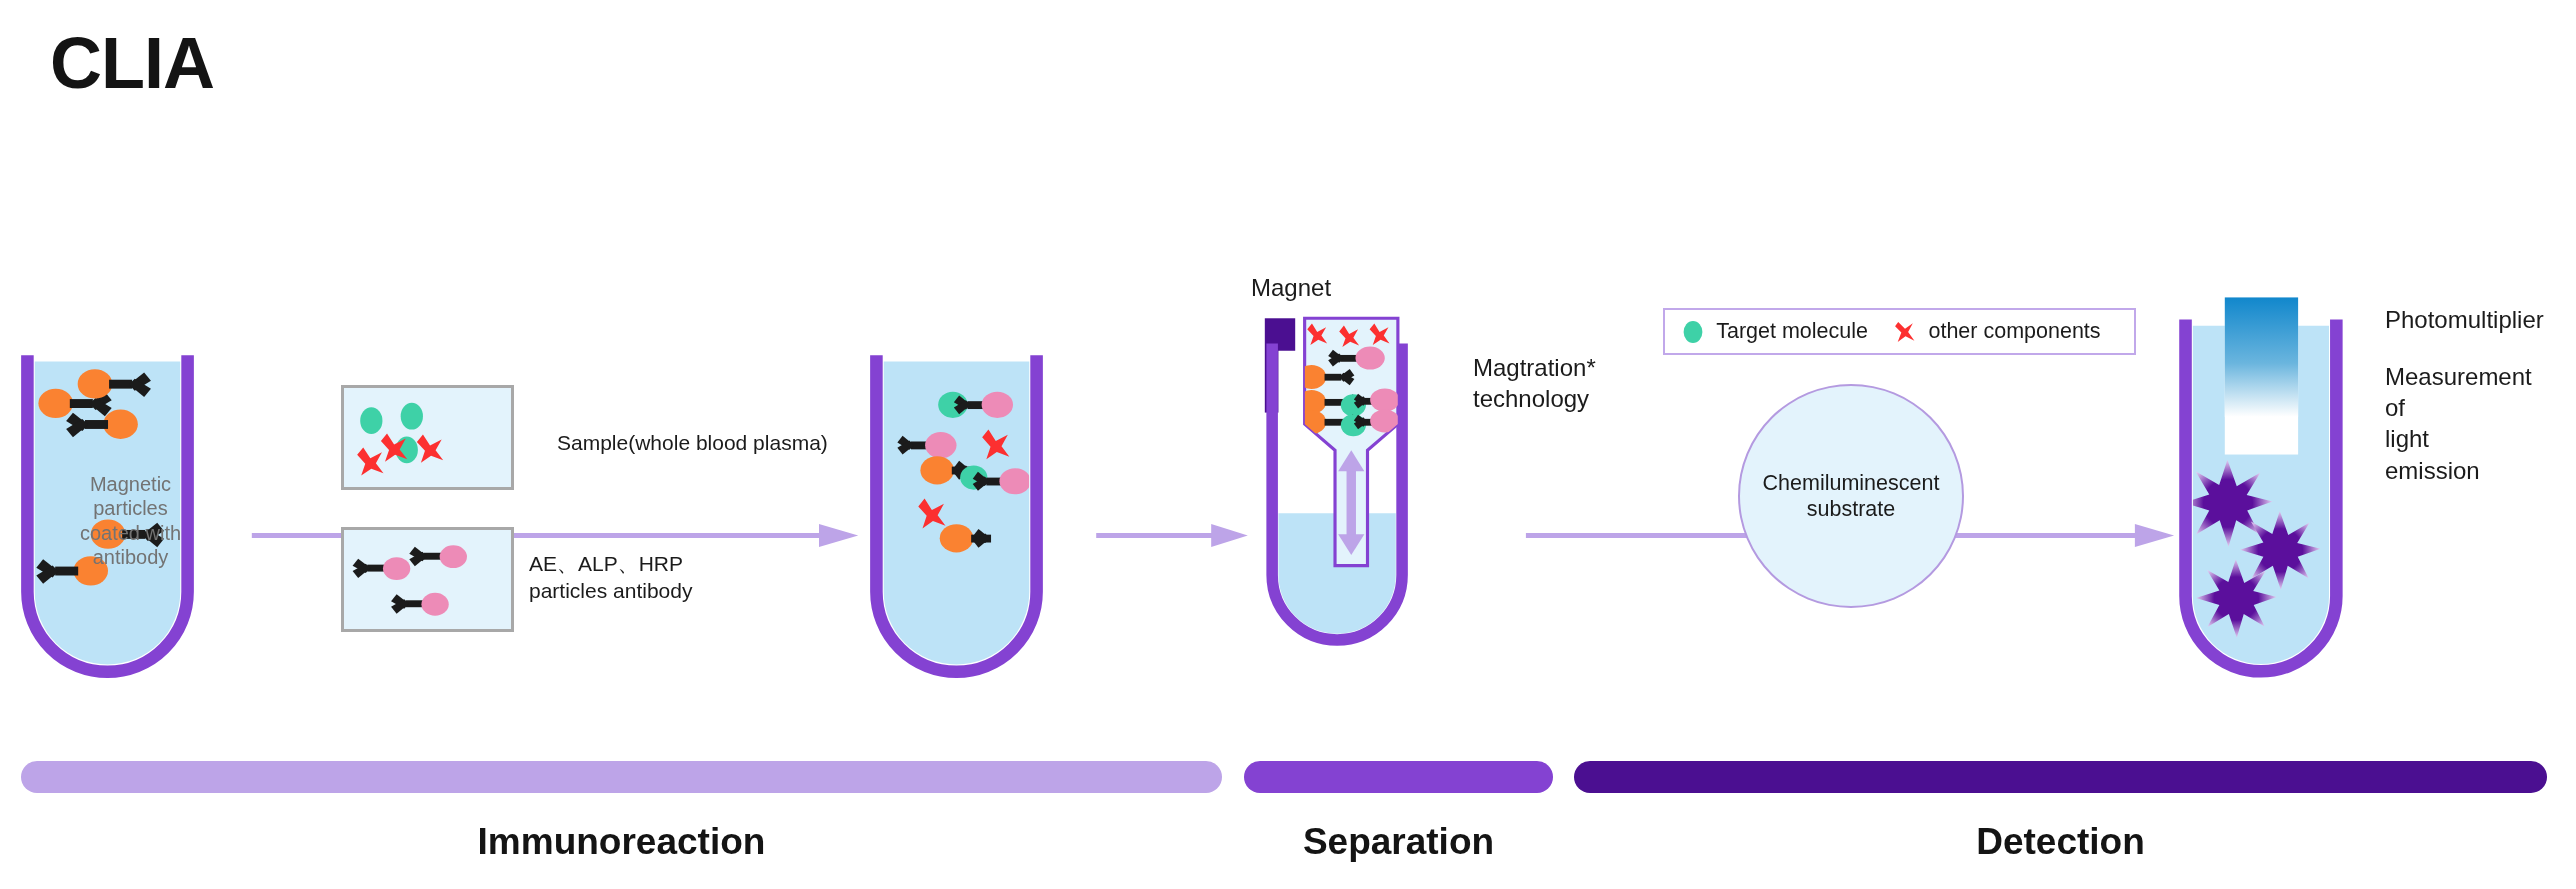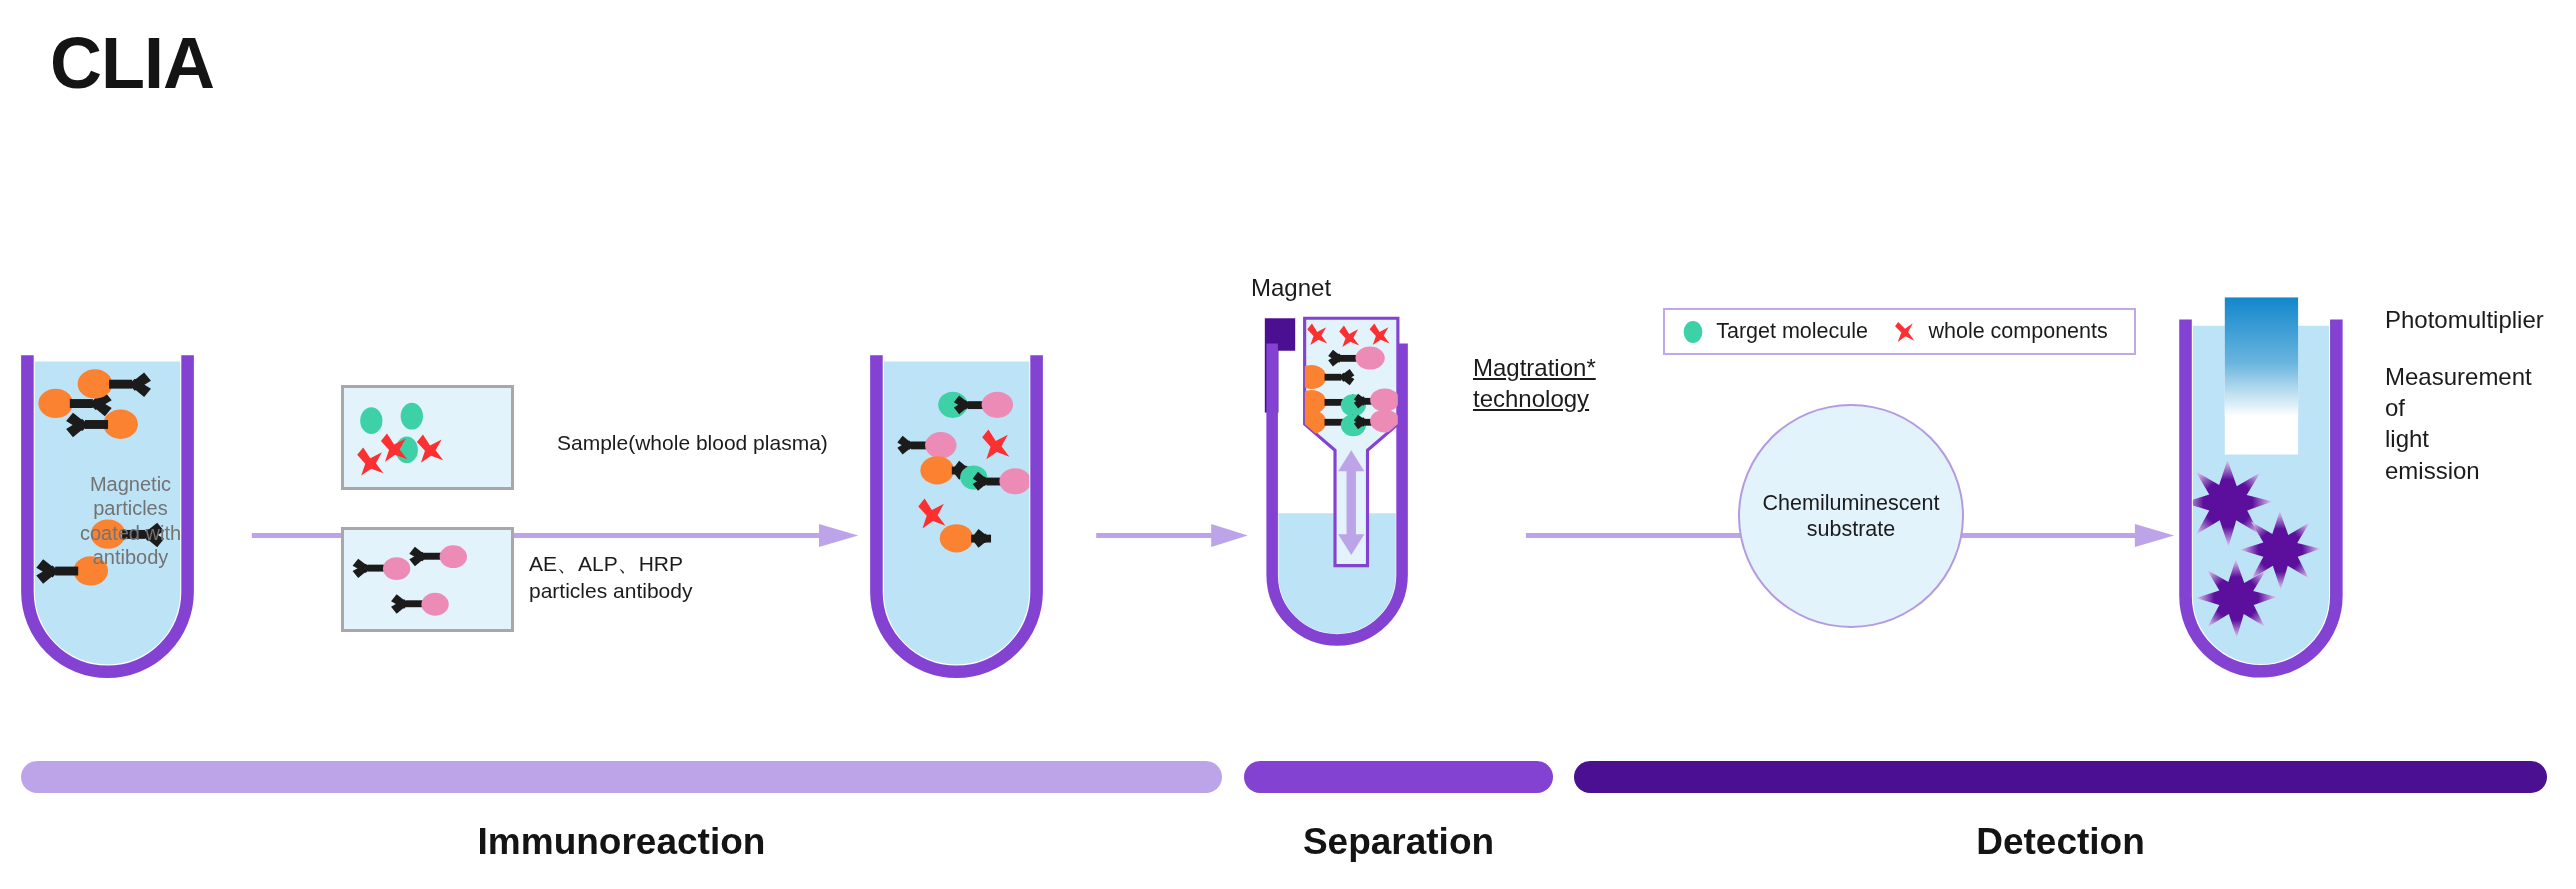--- a/index.html
+++ b/index.html
@@ -28,21 +28,21 @@
 
   
   #legend{position:absolute;left:1663px;top:308px;width:473px;height:47px;
           background:#ffffff;border:2.6px solid #c1a8ea;box-sizing:border-box;
           display:flex;align-items:center;padding-left:15.7px;}
   .legend-item{display:flex;align-items:center;margin-right:25px;}
   .legend-swatch{width:24px;height:24px;margin-right:11.5px;flex:none;}
   .legend-text{font-size:21.5px;color:#1b1b1b;white-space:nowrap;}
 
   
-  #substrate{position:absolute;left:1738px;top:404px;width:226px;height:224px;
+  #substrate{position:absolute;left:1738px;top:384px;width:226px;height:224px;
              border-radius:50%;background:#e3f3fc;border:2.1px solid #b49ae0;
              box-sizing:border-box;display:flex;align-items:center;justify-content:center;}
   #substrate-label{font-size:21.5px;line-height:1.22;text-align:center;color:#1b1b1b;white-space:pre-line;}
 
   
   .phase-bar{position:absolute;height:32px;border-radius:16px;}
   .phase-label{position:absolute;text-align:center;font-size:37px;font-weight:bold;color:#141414;}
 </style>
 </head>
 <body>
@@ -286,40 +286,40 @@
     </g>
 
     <g fill="#bda4e8">
       <rect x="190" y="325" width="18" height="150"></rect>
       <polygon points="199,300 224,340 174,340"></polygon>
       <polygon points="199,500 224,460 174,460"></polygon>
     </g>
   </svg>
 </div>
 
-<div class="ftext" style="left:1473px;top:352px;text-decoration:underline;">Magtration*
+<div class="ftext" style="left:1473px;top:352px;">Magtration*
 technology</div>
 
 <svg class="abs" style="left:1525px;top:524px;" width="650" height="23" viewBox="0 0 1240 44">
   <line x1="0" y1="22" x2="1175" y2="22" stroke="#bda4e8" stroke-width="10"></line>
   <polygon points="1165,0 1240,22 1165,44" fill="#bda4e8"></polygon>
 </svg>
 
 <div id="legend">
   <div class="legend-item">
     <svg class="legend-swatch" viewBox="0 0 46 46">
       <ellipse cx="23" cy="23" rx="18" ry="21" fill="#3ed1a7"></ellipse>
     </svg>
     <span class="legend-text">Target molecule</span>
   </div>
   <div class="legend-item">
     <svg class="legend-swatch" viewBox="0 0 46 46">
       <path d="M10 4 L23 17 L38 6 L29 23 L41 40 L24 31 L9 42 L16 24 L4 12 Z" fill="#fc3030"></path>
     </svg>
-    <span class="legend-text">whole components</span>
+    <span class="legend-text">other components</span>
   </div>
 </div>
 
 <div id="substrate">
   <span id="substrate-label">Chemiluminescent
 substrate</span>
 </div>
 
 <div class="tube" style="left:2174px;top:293px;width:199px;height:388px;">
   <svg class="tube-svg" width="199" height="388" viewBox="0 0 380 740">

